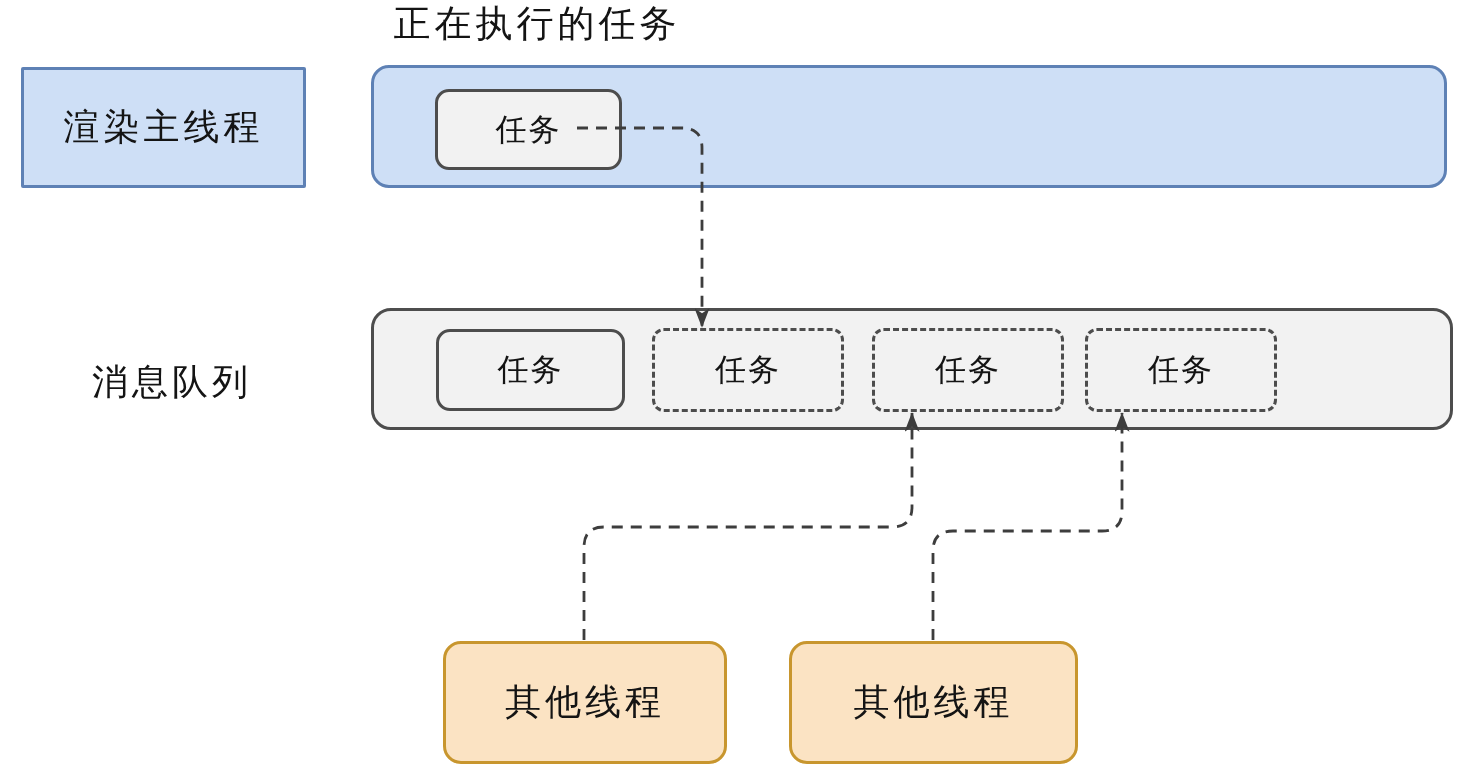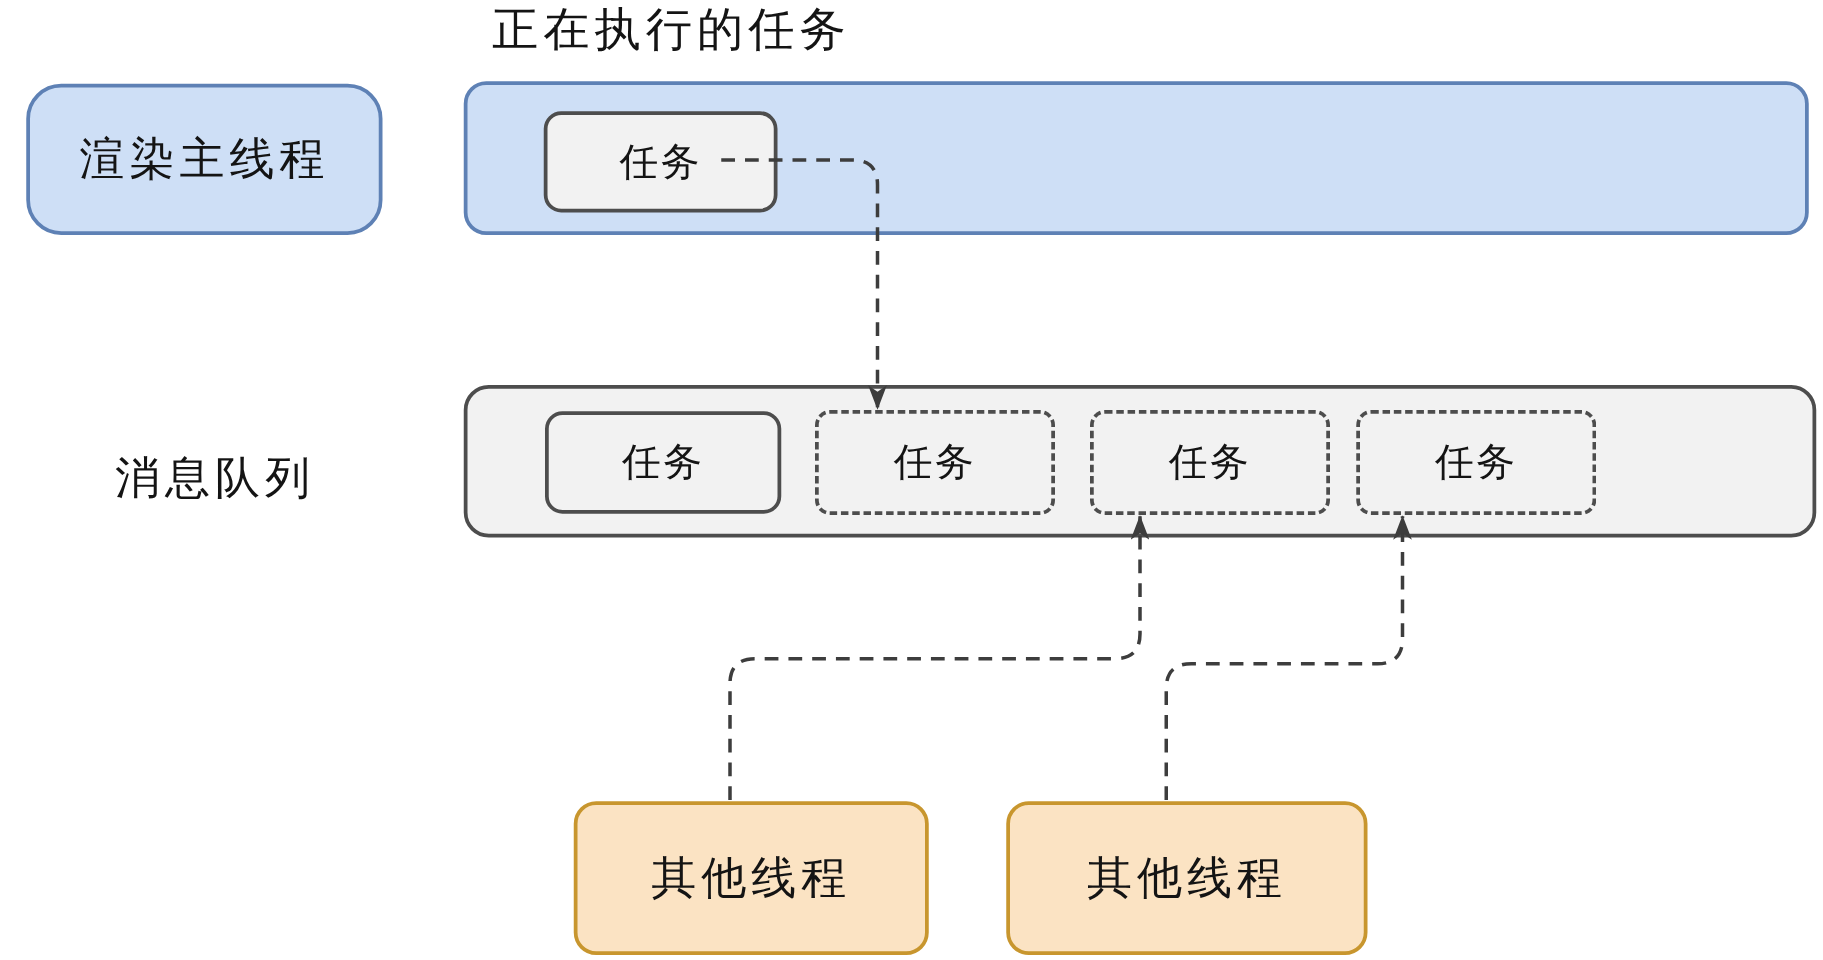--- a/index.html
+++ b/index.html
@@ -26,21 +26,21 @@
     font-size: 37px;
     display: flex; align-items: center; justify-content: center;
     white-space: nowrap;
   }
   
   .main-thread-label {
     position: absolute;
     left: 21px; top: 67px; width: 285px; height: 121px;
     background: var(--blue-fill, #CEDFF6);
     border: 3px solid var(--blue-stroke, #5E81B5);
-    border-radius: 28px;
+    border-radius: 2px;
     display: flex; align-items: center; justify-content: center;
     font-size: 36px;
   }
   .main-thread-bar {
     position: absolute;
     left: 371px; top: 65px; width: 1076px; height: 123px;
     background: var(--blue-fill, #CEDFF6);
     border: 3px solid var(--blue-stroke, #5E81B5);
     border-radius: 18px;
   }
@@ -88,21 +88,20 @@
   .queue-task-2 { position: absolute; left: 454px; top: 17px; width: 192px; height: 84px; }
   .queue-task-3 { position: absolute; left: 667px; top: 17px; width: 192px; height: 84px; }
   
   .other-thread {
     position: absolute;
     background: var(--orange-fill, #FBE3C3);
     border: 3px solid var(--orange-stroke, #C8962E);
     border-radius: 18px;
     display: flex; align-items: center; justify-content: center;
     font-size: 36px;
-    margin-left: 16px;
   }
   .other-thread-1 { left: 443px; top: 641px; width: 284px; height: 123px; }
   .other-thread-2 { left: 789px; top: 641px; width: 289px; height: 123px; }
   
   .connectors {
     position: absolute;
     left: 0; top: 0; width: 1458px; height: 768px;
     pointer-events: none;
   }
   .connectors path.flow {

